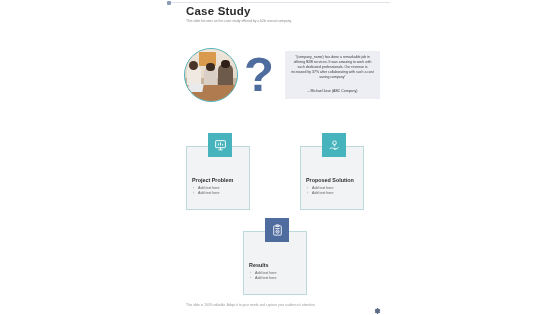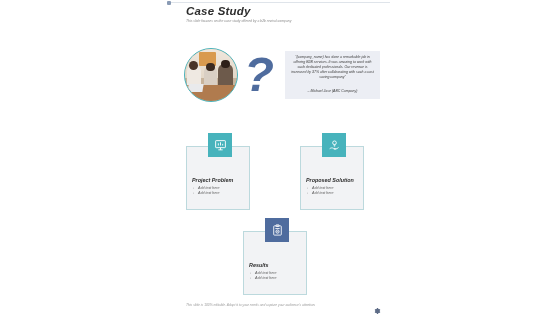--- a/index.html
+++ b/index.html
@@ -6,21 +6,20 @@
   html, body {
     width: 560px; height: 315px;
     background: #ffffff;
     font-family: "Liberation Sans", sans-serif;
     overflow: hidden;
   }
   #page-root {
     position: relative;
     width: 560px; height: 315px;
     background: #ffffff;
-    font-style: italic;
   }
 
   
   .sheet {
     position: absolute;
     left: 170px; top: 0px;
     width: 220px; height: 315px;
     background: #ffffff;
   }
 

